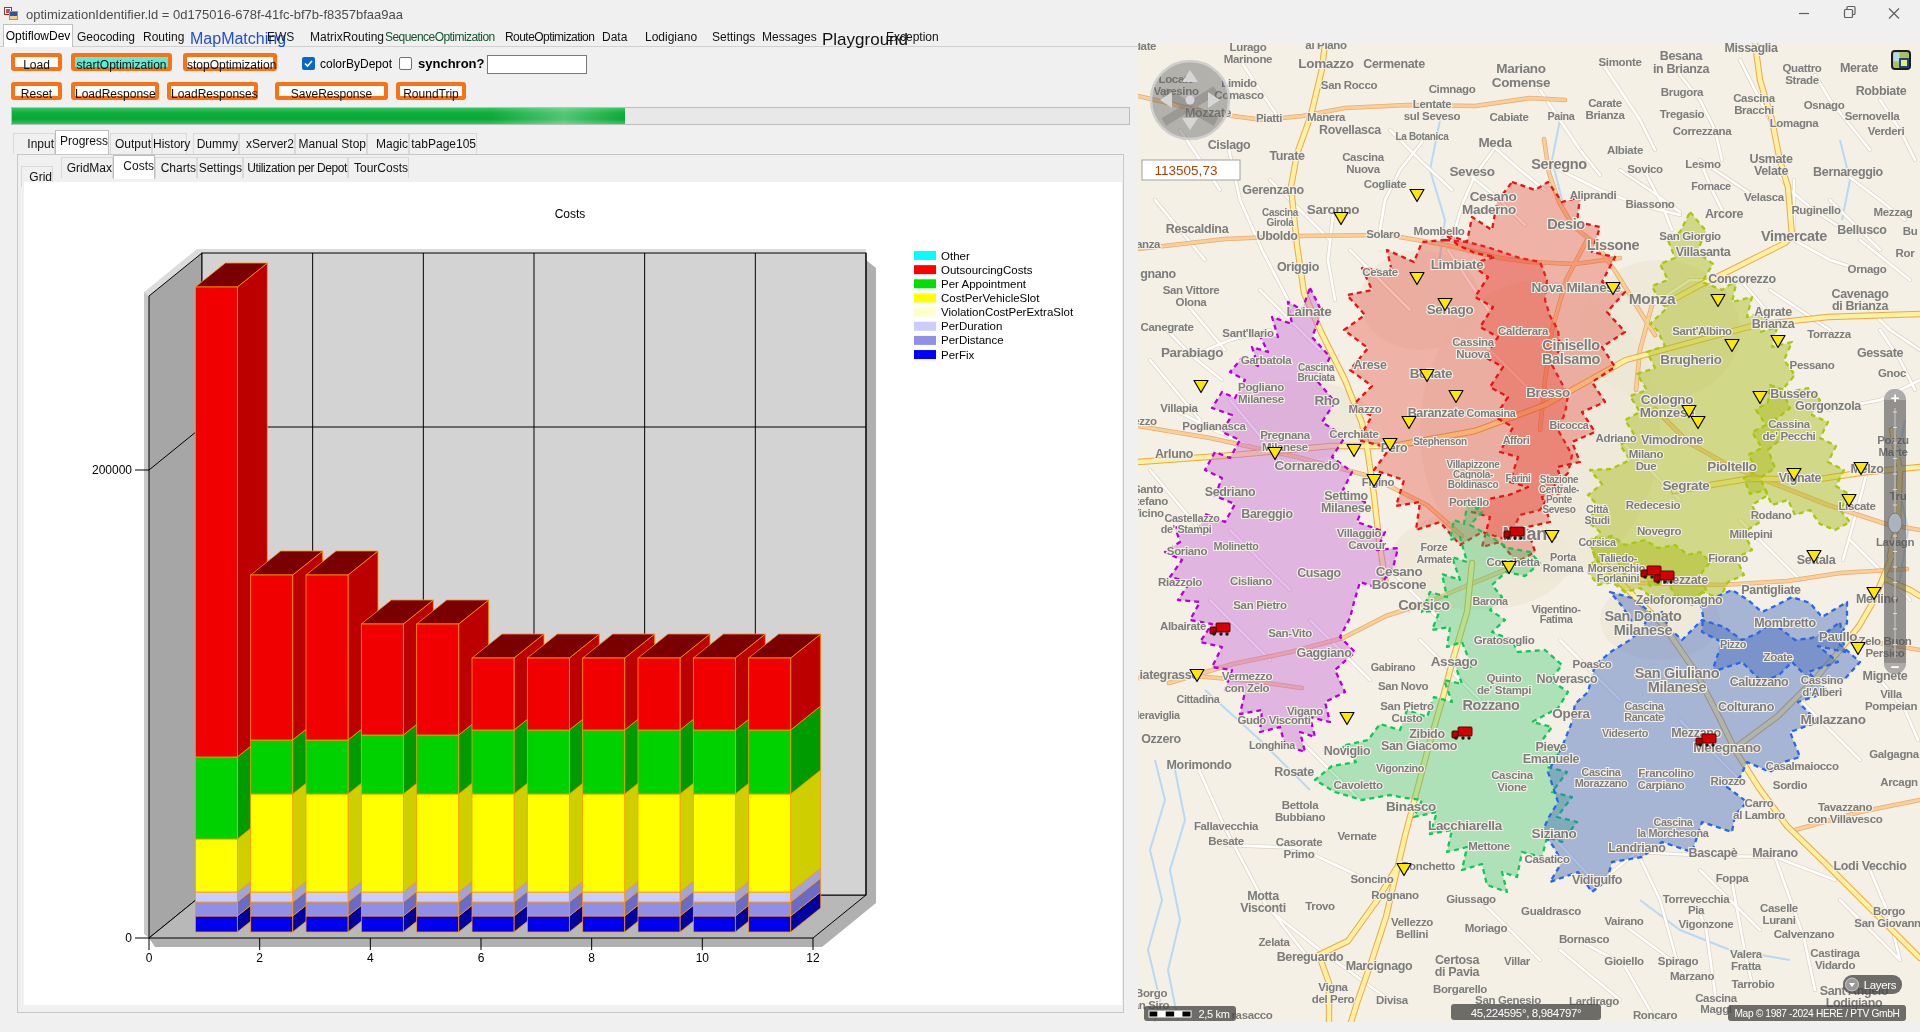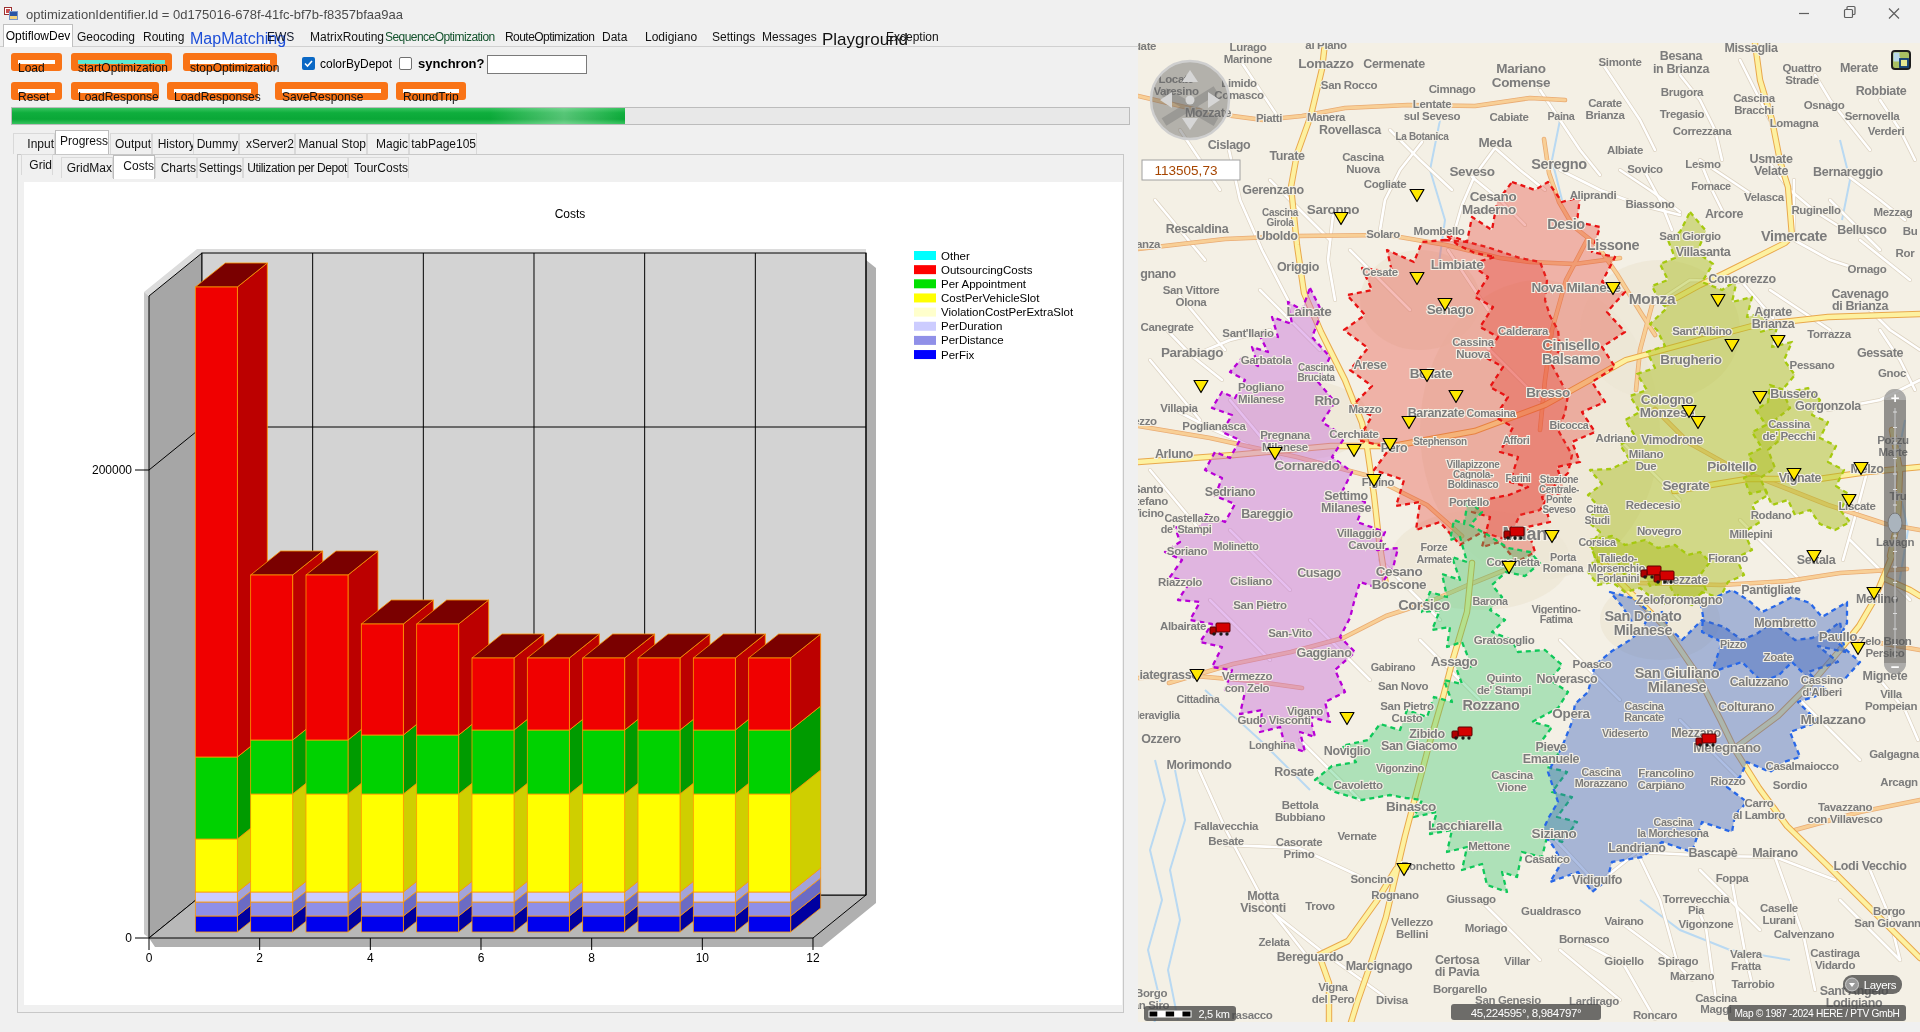--- a/index.html
+++ b/index.html
@@ -1,16 +1,16 @@
 <!DOCTYPE html>
 <html><head><meta charset="utf-8"><style>
 *{margin:0;padding:0;box-sizing:border-box}
 html,body{width:1920px;height:1032px;overflow:hidden;background:#f0f0f0;font-family:"Liberation Sans",sans-serif}
 .abs{position:absolute}
-.btn{position:absolute;white-space:nowrap;height:18px;background:#fdfdfd;border:7px solid #f97316;border-radius:3px;font-size:12px;color:#111;text-align:left;line-height:17px}
+.btn{position:absolute;white-space:nowrap;height:18px;background:#fdfdfd;border:4px solid #f97316;border-radius:3px;font-size:12px;color:#111;text-align:center;line-height:17px}
 .tab{position:absolute;white-space:nowrap;height:21px;background:#f0f0f0;border:1px solid #d9d9d9;border-bottom:none;font-size:12px;color:#111;text-align:right;line-height:20px}
 .tabsel{background:#fff;border:1px solid #bdbdbd;border-bottom:none;z-index:3}
 </style></head>
 <body>
 
 <div class="abs" style="left:0;top:0;width:1920px;height:27px;background:#f0f0f0"></div>
 <svg class="abs" style="left:4px;top:6px" width="14" height="14" viewBox="0 0 14 14">
  <rect x="0" y="1" width="8" height="8" fill="#9c3030"></rect>
     <rect x="1" y="2" width="6" height="6" fill="#fff"></rect>
     <rect x="2" y="3" width="4" height="4" fill="#c94f4f"></rect>
@@ -59,28 +59,28 @@
 <div class="btn" style="left:275px;top:82px;width:113px">SaveResponse</div>
 <div class="btn" style="left:396px;top:82px;width:70px">RoundTrip</div>
 
 <div class="abs" style="left:11px;top:107px;width:1119px;height:18px;background:#e8e8e8;border:1px solid #bcbcbc"></div>
 <div class="abs" style="left:12px;top:108px;width:613px;height:16px;background:linear-gradient(to bottom,#37c45f 0,#0fae3d 30%,#0aa737 70%,#37c45f 100%)"></div>
 <div class="abs" style="left:490px;top:108px;width:135px;height:16px;background:linear-gradient(to right,rgba(255,255,255,0),rgba(255,255,255,.30) 55%,rgba(255,255,255,0) 100%)"></div>
 
 <div class="tab" style="left:13px;top:133px;width:42px">Input</div>
 <div class="tab tabsel" style="left:55px;top:130px;width:54px;height:24px">Progress</div>
 <div class="tab" style="left:110px;top:133px;width:42px">Output</div>
-<div class="tab" style="left:152px;top:133px;width:44px">History</div>
+<div class="tab" style="left:152px;top:133px;width:35px">History</div>
 <div class="tab" style="left:193px;top:133px;width:46px">Dummy</div>
 <div class="tab" style="left:239px;top:133px;width:56px">xServer2</div>
 <div class="tab" style="left:295px;top:133px;width:72px">Manual Stop</div>
 <div class="tab" style="left:367px;top:133px;width:42px">Magic</div>
 <div class="tab" style="left:409px;top:133px;width:68px">tabPage105</div>
 <div class="abs" style="left:17px;top:154px;width:1107px;height:859px;background:#f0f0f0;border:1px solid #c8c8c8"></div>
-<div class="tab" style="left:21px;top:154px;width:32px">Grid</div>
+<div class="tab" style="left:21px;top:166px;width:32px">Grid</div>
 <div class="tab" style="left:61px;top:157px;width:52px">GridMax</div>
 <div class="tab tabsel" style="left:113px;top:155px;width:42px;height:24px">Costs</div>
 <div class="tab" style="left:155px;top:157px;width:42px">Charts</div>
 <div class="tab" style="left:197px;top:157px;width:46px">Settings</div>
 <div class="tab" style="left:243px;top:157px;width:105px;letter-spacing:-0.4px">Utilization per Depot</div>
 <div class="tab" style="left:348px;top:157px;width:61px">TourCosts</div>
 <div class="abs" style="left:24px;top:182px;width:1098px;height:823px;background:#fff"></div>
 <svg class="abs" style="left:24px;top:182px" width="1098" height="823" viewBox="0 0 1098 823">
 <polygon points="842,78 852,86 852,721 798,765 131,765 125,756 789,756 842,713" fill="#b0b0b0"></polygon>
 <polygon points="120,110 173,67 842,67 842,71 178,71 125,114" fill="#dcdcdc"></polygon>

